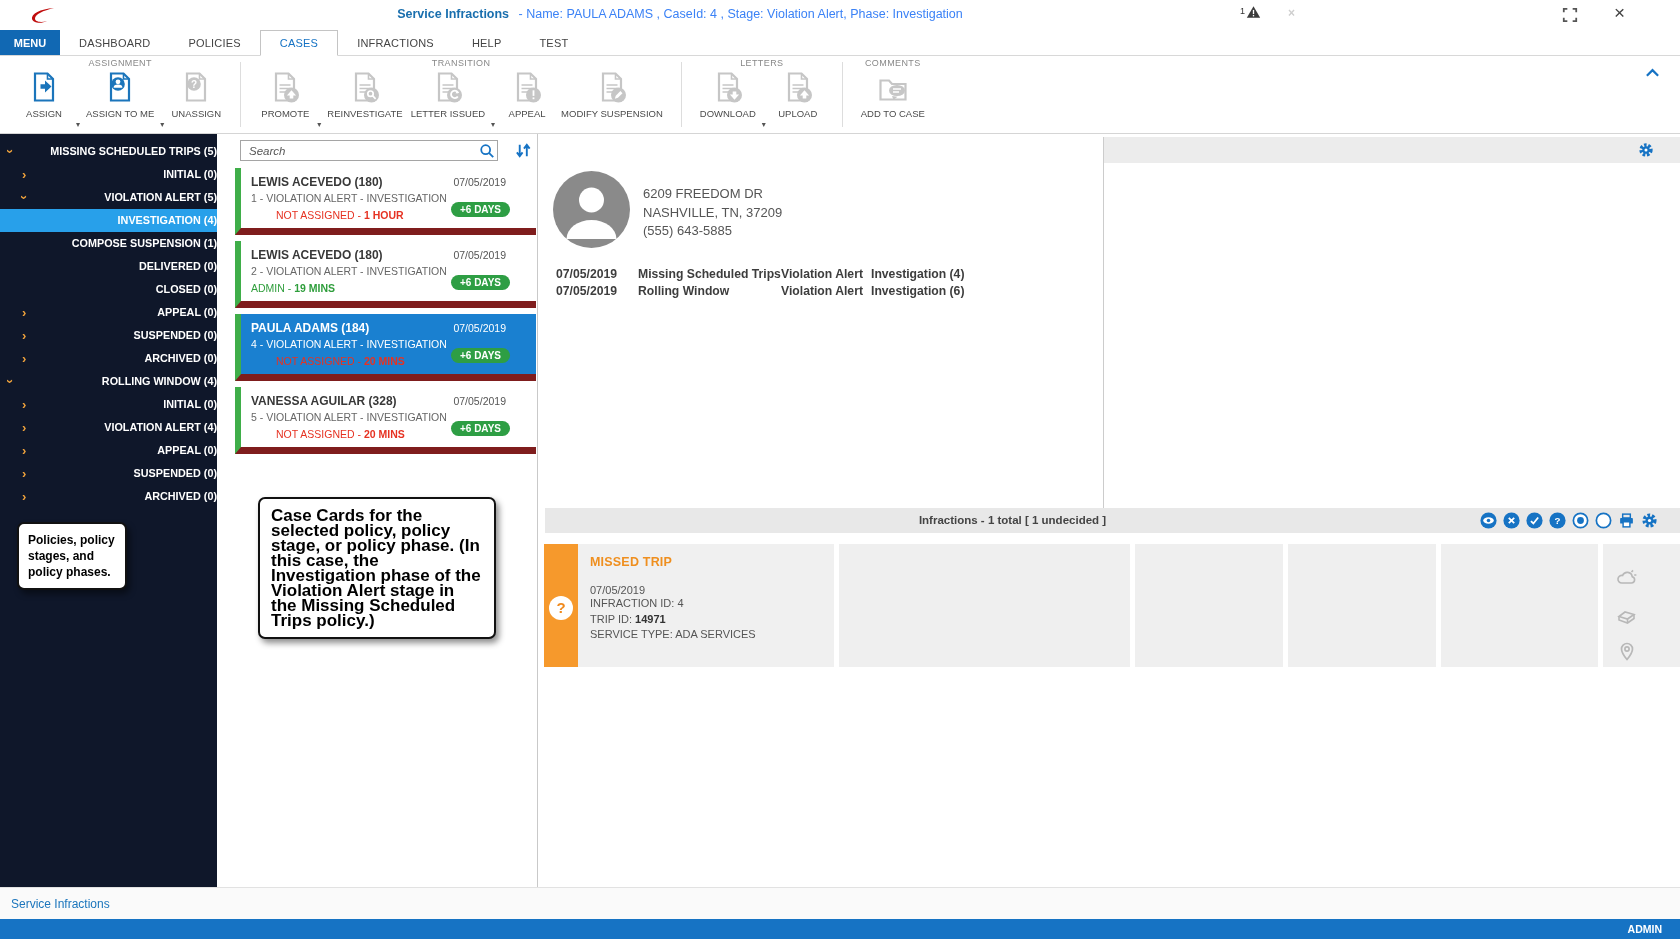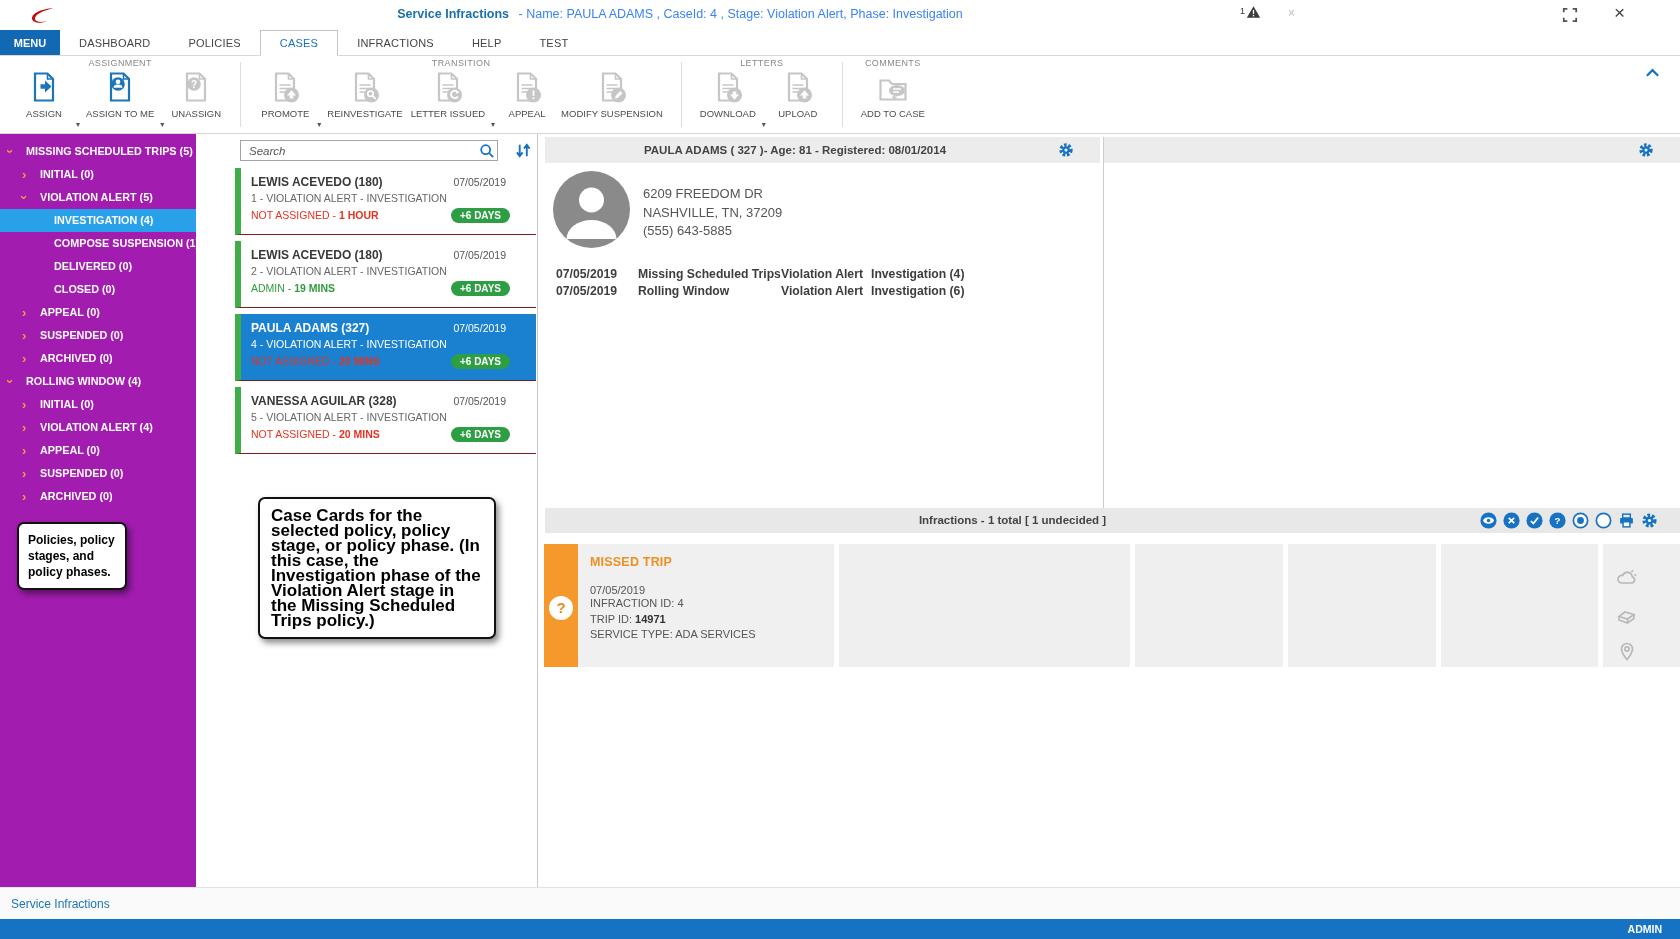--- a/index.html
+++ b/index.html
@@ -37,48 +37,48 @@
   .tgroup-label { position:absolute; top:2px; left:0; right:0; text-align:center; font-size:9px;
                   color:#888; letter-spacing:.4px; }
   .tbtn { min-width:52px; margin:0 4px; display:flex; flex-direction:column; align-items:center; }
   .ticon { height:36px; }
   .tlabel { margin-top:2px; font-size:9.5px; color:#4a4a4a; white-space:nowrap; }
   .tcaret { align-self:flex-end; padding-bottom:4px; font-size:8px; color:#555; margin:0 2px; }
   .tdivider { width:1px; background:#ddd; margin:6px 8px; align-self:stretch; }
   #collapse-chevron { position:absolute; left:1645px; top:64px; }
 
   
-  #sidebar { position:absolute; left:0; top:134px; width:196px; height:753px;
-             background:#a21caf; padding-top:6px; }
+  #sidebar { position:absolute; left:0; top:134px; width:217px; height:753px;
+             background:#0f172a; padding-top:6px;text-align:right; }
   .snode { position:relative; height:23px; line-height:23px; color:#fff; font-size:10.8px;
            font-weight:bold; white-space:nowrap; }
   .snode .chev { position:absolute; color:#f0a33c; font-size:13px; font-weight:bold; top:0; }
   .snode .chev.down { transform:rotate(90deg); }
   .snode.lv0 { padding-left:26px; } .snode.lv0 .chev { left:8px; }
   .snode.lv1 { padding-left:40px; } .snode.lv1 .chev { left:22px; }
   .snode.lv2 { padding-left:54px; }
   .snode.selected { background:#28a0ea; }
 
   
   #caselist { position:absolute; left:233px; top:134px; width:305px; height:753px; background:#fff;
               border-right:1px solid #c9c9c9; }
   #search-row { position:relative; height:34px; padding-top:6px; }
   #search-input { margin-left:7px; width:258px; height:21px; border:1px solid #a5a5a5;
                   font-size:11.5px; padding:0 24px 0 8px; font-family:"Liberation Sans",sans-serif; }
   #search-input::placeholder { color:#555; font-style:italic; }
   #search-icon { position:absolute; left:246px; top:9px; }
   #sort-icon { position:absolute; left:282px; top:8px; }
   #cards { padding:0 0 0 1px; }
   .ccard { position:relative; height:67px; margin:0 1px 6px 1px; border-left:6px solid #3fae49;
-           padding:7px 8px 12px 10px; border-bottom:1px solid #7f1d1d; background:#fff; }
+           padding:7px 8px 12px 10px; border-bottom:7px solid #7f1d1d; background:#fff; }
   .ccard .cname { font-size:12px; font-weight:bold; color:#383838; }
   .ccard .cdate { position:absolute; right:30px; top:8px; font-size:10.5px; color:#555; }
   .ccard .cline2 { font-size:10.5px; color:#666; margin-top:3px; }
   .ccard .cstatus { margin-top:5px; font-size:10.5px; }
-  .ccard .cstatus.red { color:#e63222; } .ccard .cstatus.green { color:#2f9e3c; }
+  .ccard .cstatus.red { color:#e63222;margin-left:25px; } .ccard .cstatus.green { color:#2f9e3c; }
   .ccard .cbadge { position:absolute; right:26px; bottom:11px; background:#2e9e44; color:#fff;
                    font-size:10px; font-weight:bold; padding:2px 9px; border-radius:9px; }
   .ccard.selected { background:#1a80d0; }
   .ccard.selected .cname, .ccard.selected .cdate, .ccard.selected .cline2 { color:#fff; }
 
   
   .callout { position:absolute; background:#fff; border:2px solid #111; border-radius:7px;
              font-weight:bold; color:#000; box-shadow:3px 4px 6px rgba(0,0,0,.45); z-index:5; }
   #callout-policies { left:17px; top:522px; width:110px; padding:8px 9px; font-size:12px; line-height:16px; }
   #callout-cards { left:258px; top:497px; width:238px; padding:9px 11px; font-size:17px; line-height:15px; }
@@ -358,46 +358,36 @@
           <div class="cbadge">+6 DAYS</div>
         </div>
         <div class="ccard">
           <div class="cname">LEWIS ACEVEDO (180)</div>
           <div class="cdate">07/05/2019</div>
           <div class="cline2">2 - VIOLATION ALERT - INVESTIGATION</div>
           <div class="cstatus green"><span>ADMIN - </span><b>19 MINS</b></div>
           <div class="cbadge">+6 DAYS</div>
         </div>
         <div class="ccard selected">
-          <div class="cname">PAULA ADAMS (327)</div>
+          <div class="cname">PAULA ADAMS (184)</div>
           <div class="cdate">07/05/2019</div>
           <div class="cline2">4 - VIOLATION ALERT - INVESTIGATION</div>
           <div class="cstatus red"><span>NOT ASSIGNED - </span><b>20 MINS</b></div>
           <div class="cbadge">+6 DAYS</div>
         </div>
         <div class="ccard">
           <div class="cname">VANESSA AGUILAR (328)</div>
           <div class="cdate">07/05/2019</div>
           <div class="cline2">5 - VIOLATION ALERT - INVESTIGATION</div>
           <div class="cstatus red"><span>NOT ASSIGNED - </span><b>20 MINS</b></div>
           <div class="cbadge">+6 DAYS</div>
         </div>
       </div>
   </div>
 
-  <div id="patient-hd" class="panel-hd">
-    <div class="hd-title">PAULA ADAMS ( 327 )- Age: 81 - Registered: 08/01/2014</div>
-    <span class="gear">
-      <svg width="16" height="16" viewBox="0 0 20 20">
-          <circle cx="10" cy="10" r="6" fill="none" stroke="#1673c4" stroke-width="4.6" stroke-dasharray="3 2.05"></circle>
-          <circle cx="10" cy="10" r="4.6" fill="#1673c4"></circle>
-          <circle cx="10" cy="10" r="1.9" fill="#fff"></circle>
-        </svg>
-    </span>
-  </div>
   <div id="avatar">
     <svg width="77" height="77" viewBox="0 0 77 77">
         <circle cx="38.5" cy="38.5" r="38.5" fill="#8a8a8a"></circle>
         <circle cx="38.5" cy="29" r="12.5" fill="#fff"></circle>
         <path d="M13.5 68 a25 19 0 0 1 50 0 z" fill="#fff"></path>
       </svg>
   </div>
   <div id="address">
     <div>6209 FREEDOM DR</div>
     <div>NASHVILLE, TN, 37209</div>

